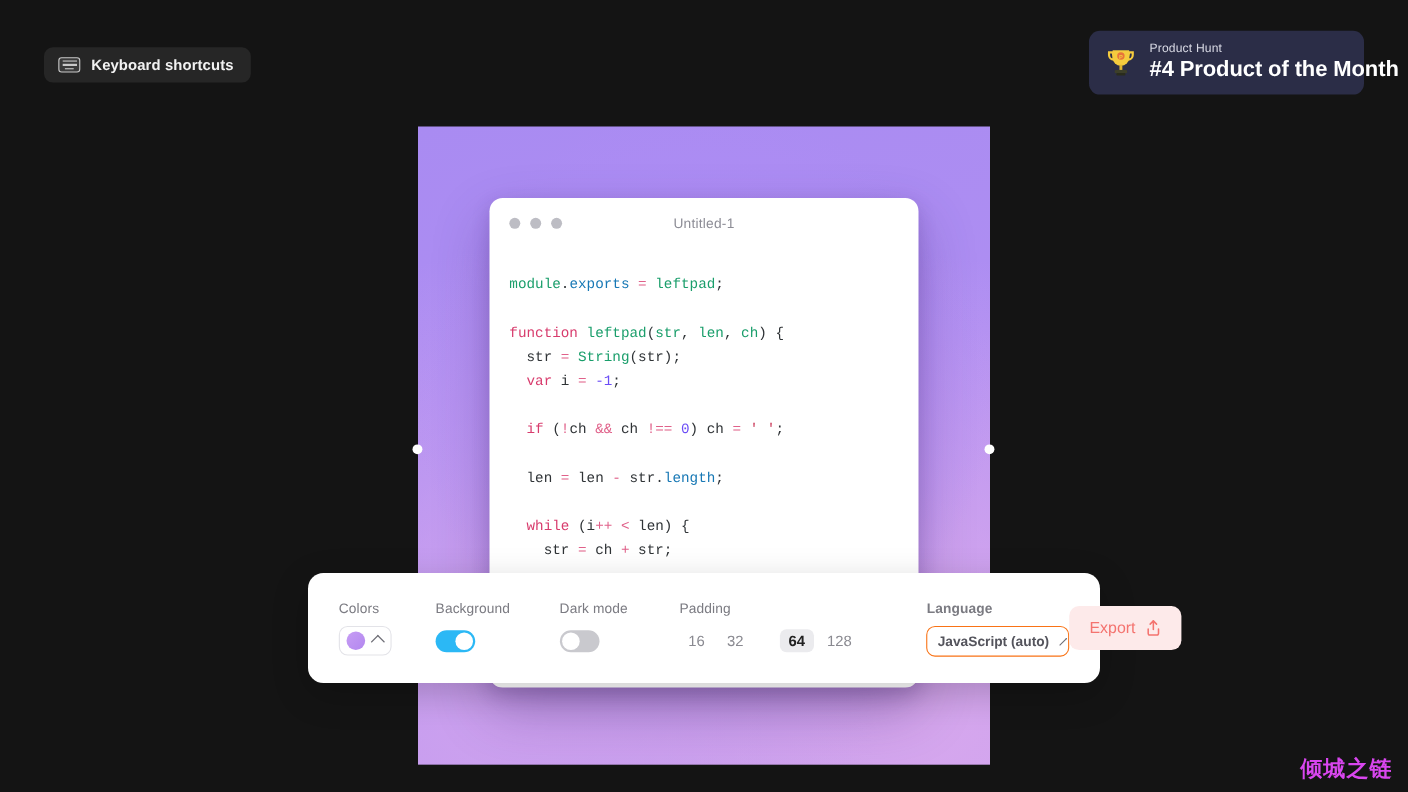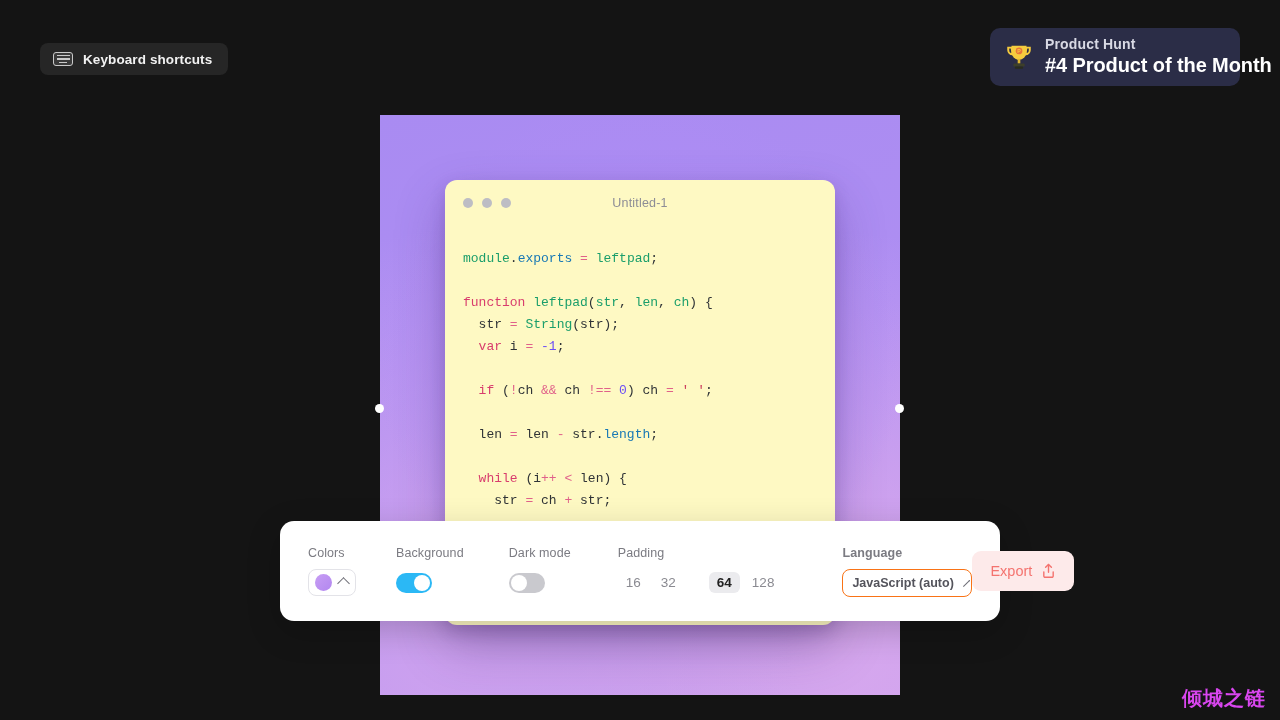--- a/index.html
+++ b/index.html
@@ -72,22 +72,22 @@
     display: flex;
     align-items: center;
     gap: 11px;
     padding: 0 14px;
     cursor: pointer;
   }
   .ph-trophy { width: 30px; height: 30px; flex: none; }
   .ph-text { display: flex; flex-direction: column; justify-content: center; }
   .ph-kicker {
     color: #d8d9e4;
-    font-size: 14px;
-    font-weight: bold;
+    font-size: 11px;
+    font-weight: normal;
     letter-spacing: .15px;
     line-height: 1.2;
   }
   .ph-title {
     color: #ffffff;
     font-size: 20px;
     font-weight: bold;
     letter-spacing: -.1px;
     line-height: 1.25;
     white-space: nowrap;
@@ -122,21 +122,21 @@
   .handle.left  { left: 375px; }
   .handle.right { left: 895px; }
 
   
   .code-window {
     position: absolute;
     left: 445px;
     top: 180px;
     width: 390px;
     height: 445px;
-    background: #fef9c3;
+    background: #ffffff;
     border-radius: 12px;
     box-shadow: 0 22px 50px rgba(60,30,110,.30), 0 6px 16px rgba(60,30,110,.18);
     overflow: hidden;
     z-index: 3;
   }
   .cw-titlebar {
     position: relative;
     height: 46px;
     display: flex;
     align-items: center;

